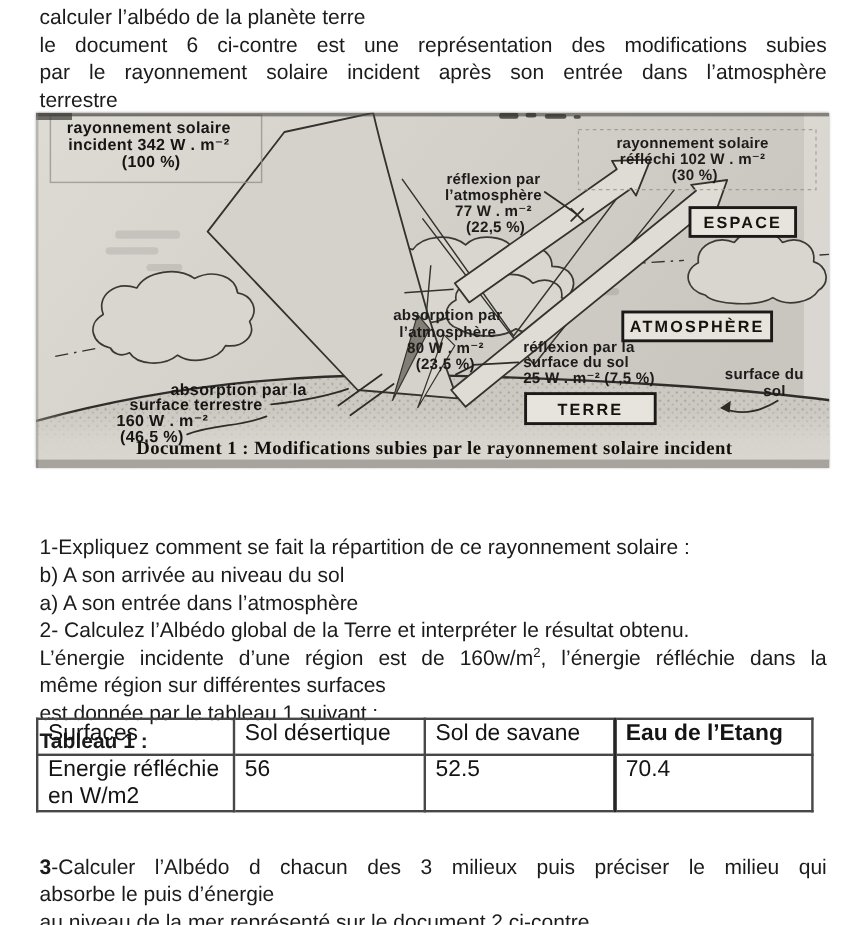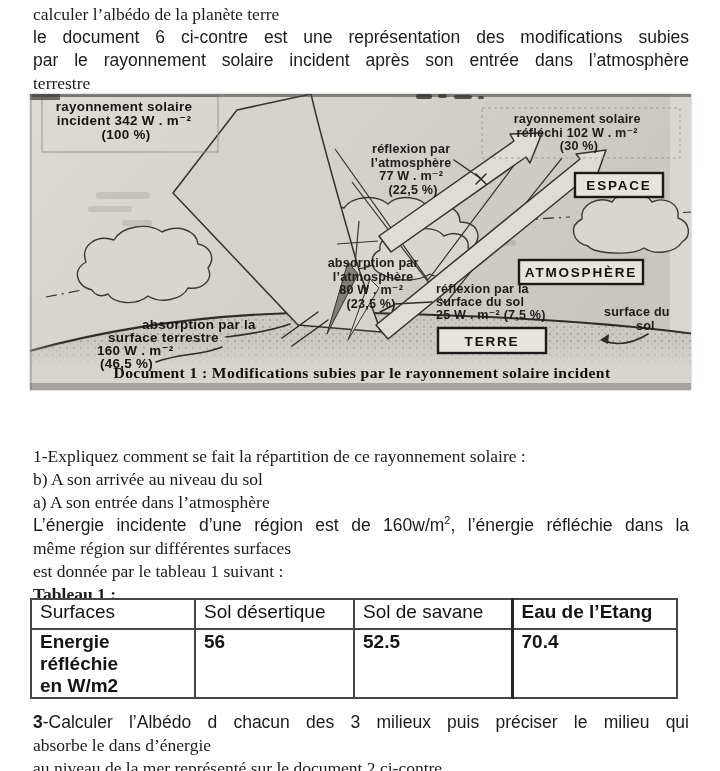--- a/index.html
+++ b/index.html
@@ -1,19 +1,19 @@
 <!DOCTYPE html>
 <html><head>
 <meta charset="utf-8">
 <style>
   html,body{margin:0;padding:0;background:#ffffff;}
   body{width:720px;height:771px;position:relative;overflow:hidden;
        font-family:"Liberation Sans","DejaVu Sans",sans-serif;color:#1c1c1c;}
   .tb{position:absolute;left:33px;width:656px;font-size:17.5px;line-height:23px;color:#1b1b1b;}
-  .ln{white-space:nowrap;font-family:Liberation Serif, serif;}
+  .ln{white-space:nowrap;}
   .just{white-space:normal;text-align:justify;text-align-last:justify;}
   .b{font-weight:bold;}
   .sup{font-size:11px;vertical-align:super;line-height:0;}
 
   
   #figure{position:absolute;left:30px;top:94px;width:661px;height:296px;background:#d5d2cc;box-shadow:0 0 2px rgba(0,0,0,.35);}
   svg{display:block;}
   .dlbl{font:bold 12.6px "Liberation Sans","DejaVu Sans",sans-serif;fill:#1d1c1a;letter-spacing:.2px;}
   .dlbl-lg{font:bold 13.4px "Liberation Sans","DejaVu Sans",sans-serif;fill:#161513;letter-spacing:.3px;}
   .dbox{font:bold 13.5px "Liberation Sans","DejaVu Sans",sans-serif;fill:#14130f;letter-spacing:1.8px;}
@@ -21,21 +21,21 @@
   .outline{fill:#dfdcd5;stroke:#34322e;stroke-width:1.5;stroke-linejoin:round;}
   .cloud{fill:#d9d6d0;stroke:#3b3935;stroke-width:1.4;stroke-linejoin:round;}
   .thin{stroke:#34322e;stroke-width:1.2;fill:none;}
   .lead{stroke:#2e2c29;stroke-width:1.5;fill:none;stroke-linecap:round;}
 
   
   #tbl{position:absolute;left:30px;top:598px;width:646px;border-collapse:collapse;table-layout:fixed;font-size:19px;color:#141414;}
   #tbl td{border:2px solid #474747;padding:1px 8px 0 8px;vertical-align:top;line-height:22px;}
   #tbl col.w0{width:164px;} #tbl col.w1{width:159px;} #tbl col.w2{width:158px;} #tbl col.w3{width:165px;}
   #tbl tr.hd td{height:27px;}
-  #tbl tr.vals td{height:44px;font-weight:bold;}
+  #tbl tr.vals td{height:44px;font-weight:normal;}
   #tbl td.thick{border-left:3px solid #262626;margin-left:48px;}
 </style>
 </head>
 <body>
 
 <div class="tb" style="top:3px;">
   <div class="ln">calculer l’albédo de la planète terre</div>
   <div class="just">le document 6 ci-contre est une représentation des modifications subies</div>
   <div class="just">par le rayonnement solaire incident après son entrée dans l’atmosphère</div>
   <div class="ln">terrestre</div>
@@ -191,20 +191,21 @@
           <rect x="448" y="2" width="6" height="3" rx="1.5"></rect>
     </g>
   </g>
 </svg>
 </div>
 
 <div class="tb" style="top:416px;margin-top:29px;">
   <div class="ln">1-Expliquez comment se fait la répartition de ce rayonnement solaire :</div>
   <div class="ln">b) A son arrivée au niveau du sol</div>
   <div class="ln">a) A son entrée dans l’atmosphère</div>
+  <div class="ln">2- Calculez l’Albédo global de la Terre et interpréter le résultat obtenu.</div>
   <div class="just"><span>L’énergie incidente d’une région est de 160w/m</span><span class="sup">2</span><span>, l’énergie réfléchie dans la</span></div>
   <div class="ln">même région sur différentes surfaces</div>
   <div class="ln">est donnée par le tableau 1 suivant :</div>
   <div class="ln b">Tableau 1 :</div>
 </div>
 
 <table id="tbl">
   <colgroup>
       <col class="w0">
       <col class="w1">
@@ -225,15 +226,15 @@
     </td>
     <td>56</td>
     <td>52.5</td>
     <td class="thick">70.4</td>
   </tr>
 </tbody>
   </table>
 
 <div class="tb" style="top:679px;margin-top:32px;">
   <div class="just"><span class="b">3</span><span>-Calculer l’Albédo d chacun des 3 milieux puis préciser le milieu qui</span></div>
-  <div class="ln">absorbe le dans d’énergie</div>
+  <div class="ln">absorbe le puis d’énergie</div>
   <div class="ln">au niveau de la mer représenté sur le document 2 ci-contre</div>
 </div>
 
 </body></html>

